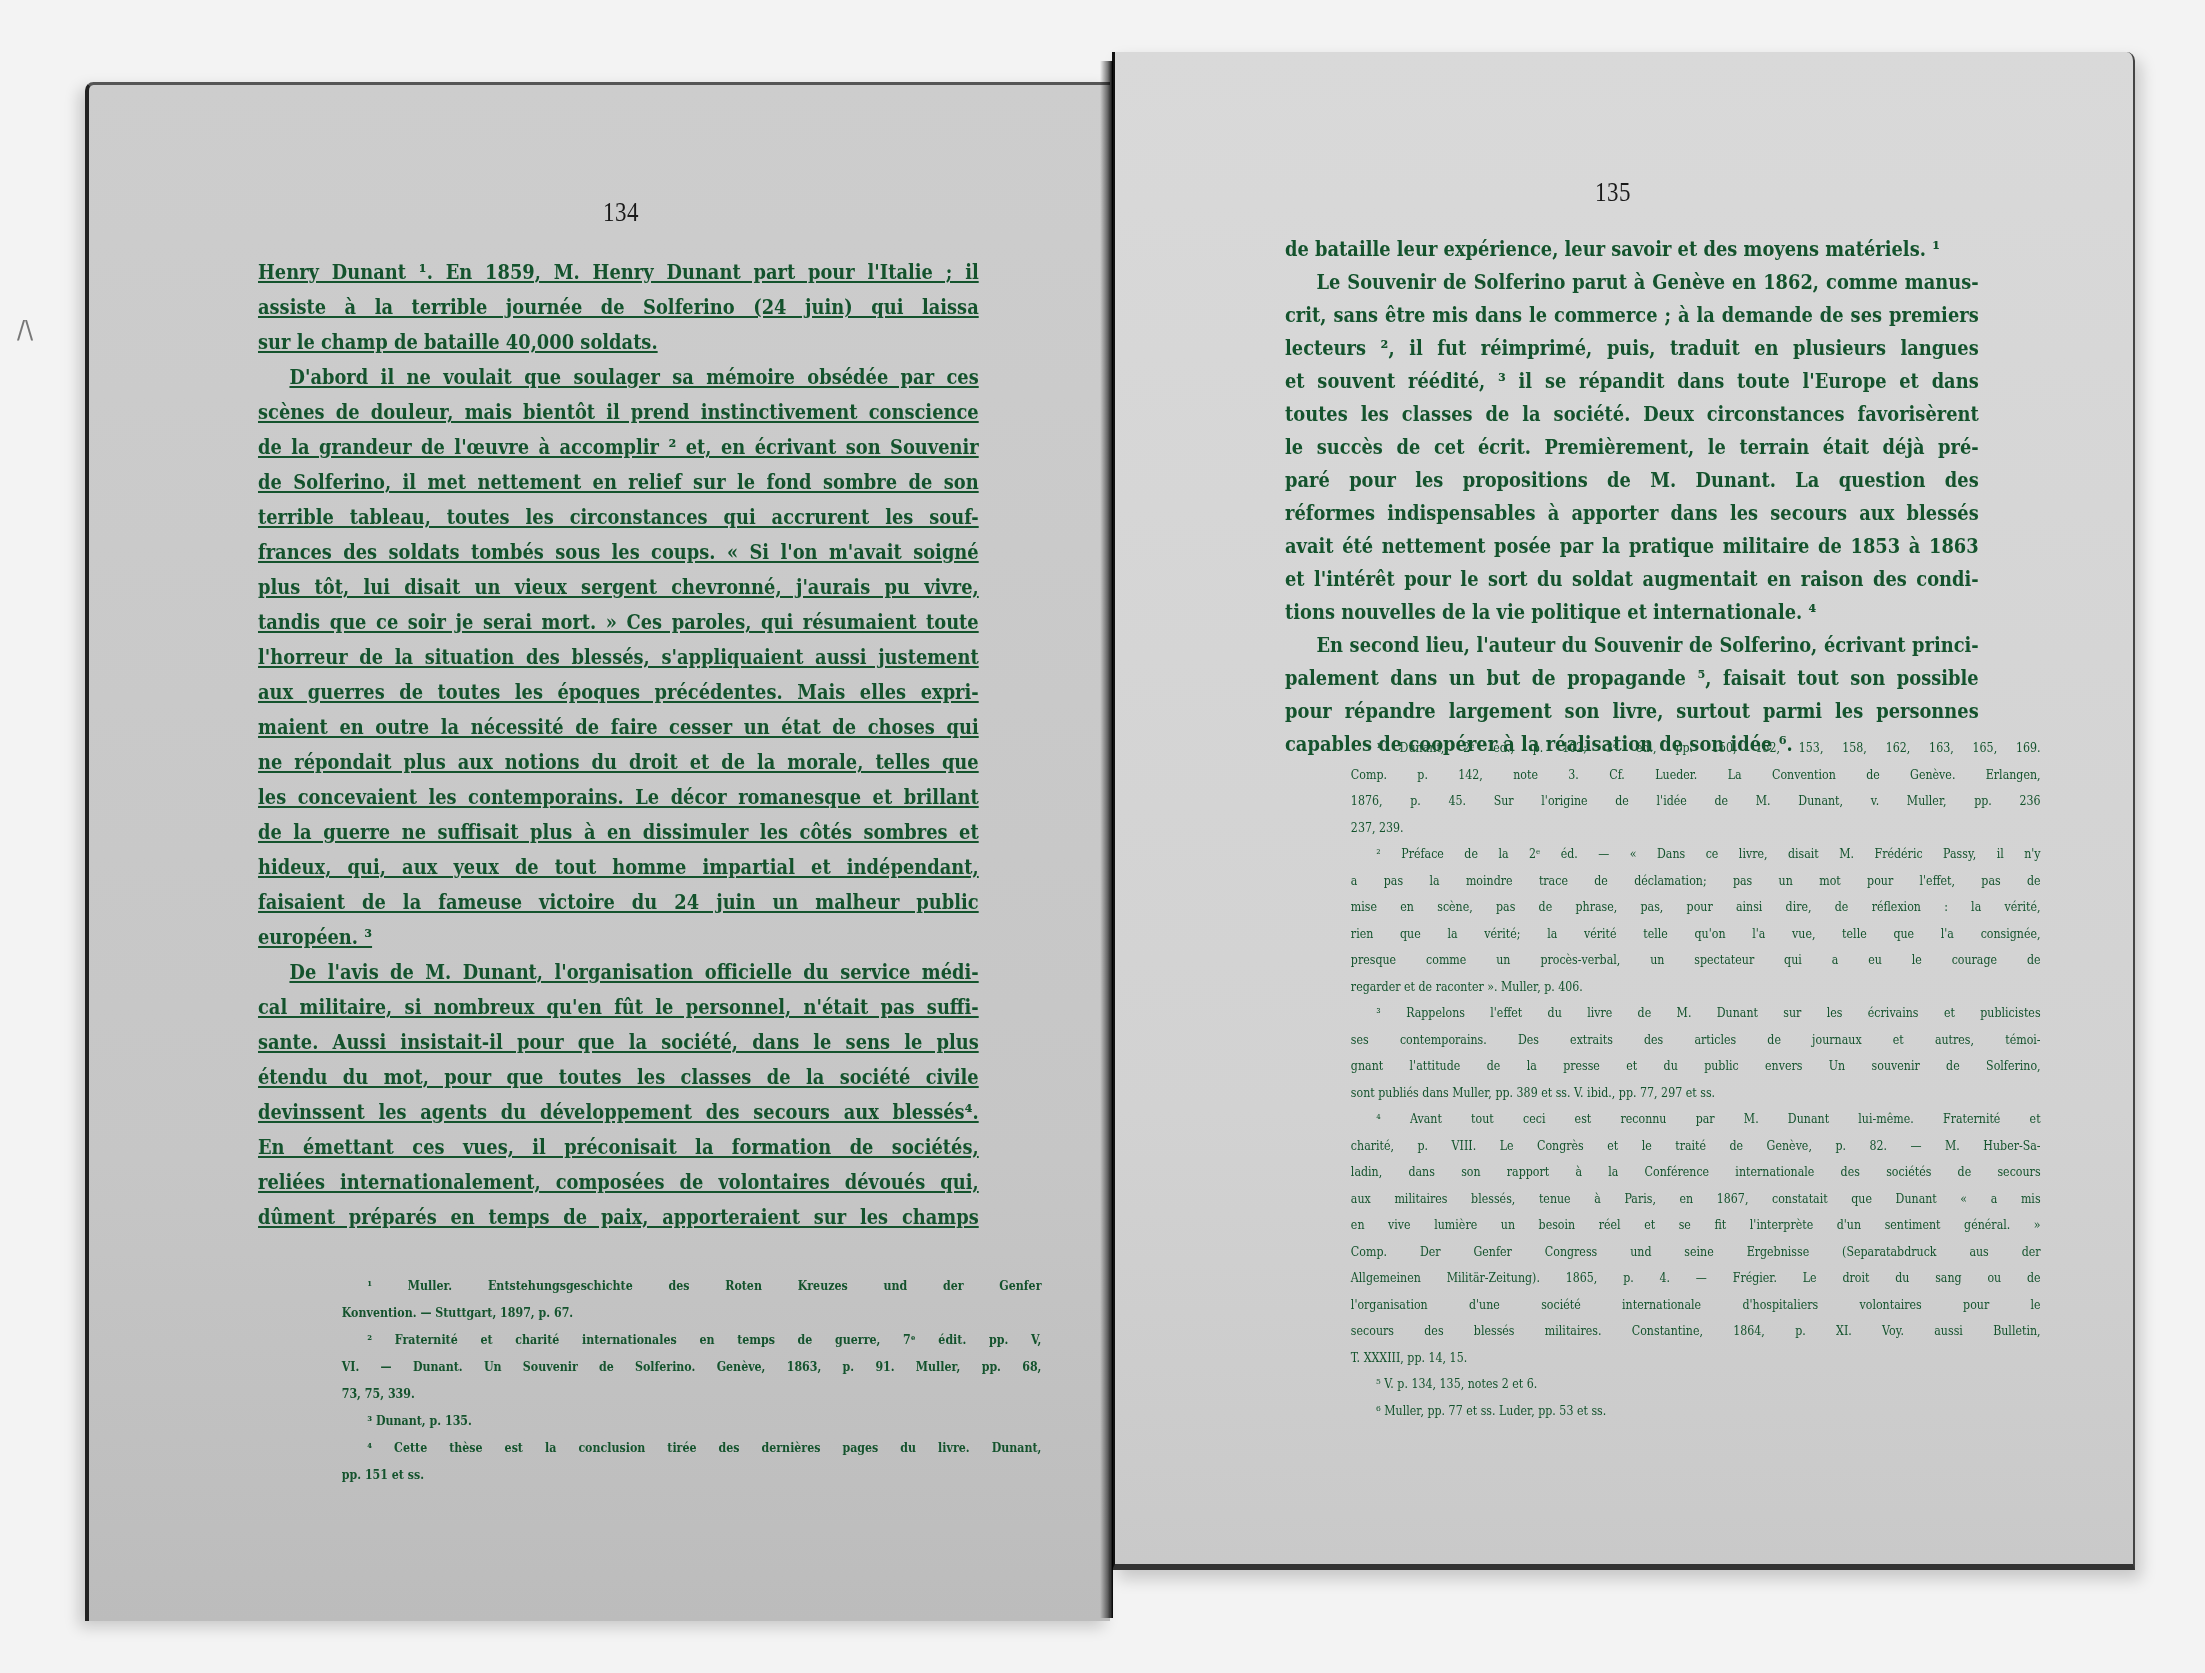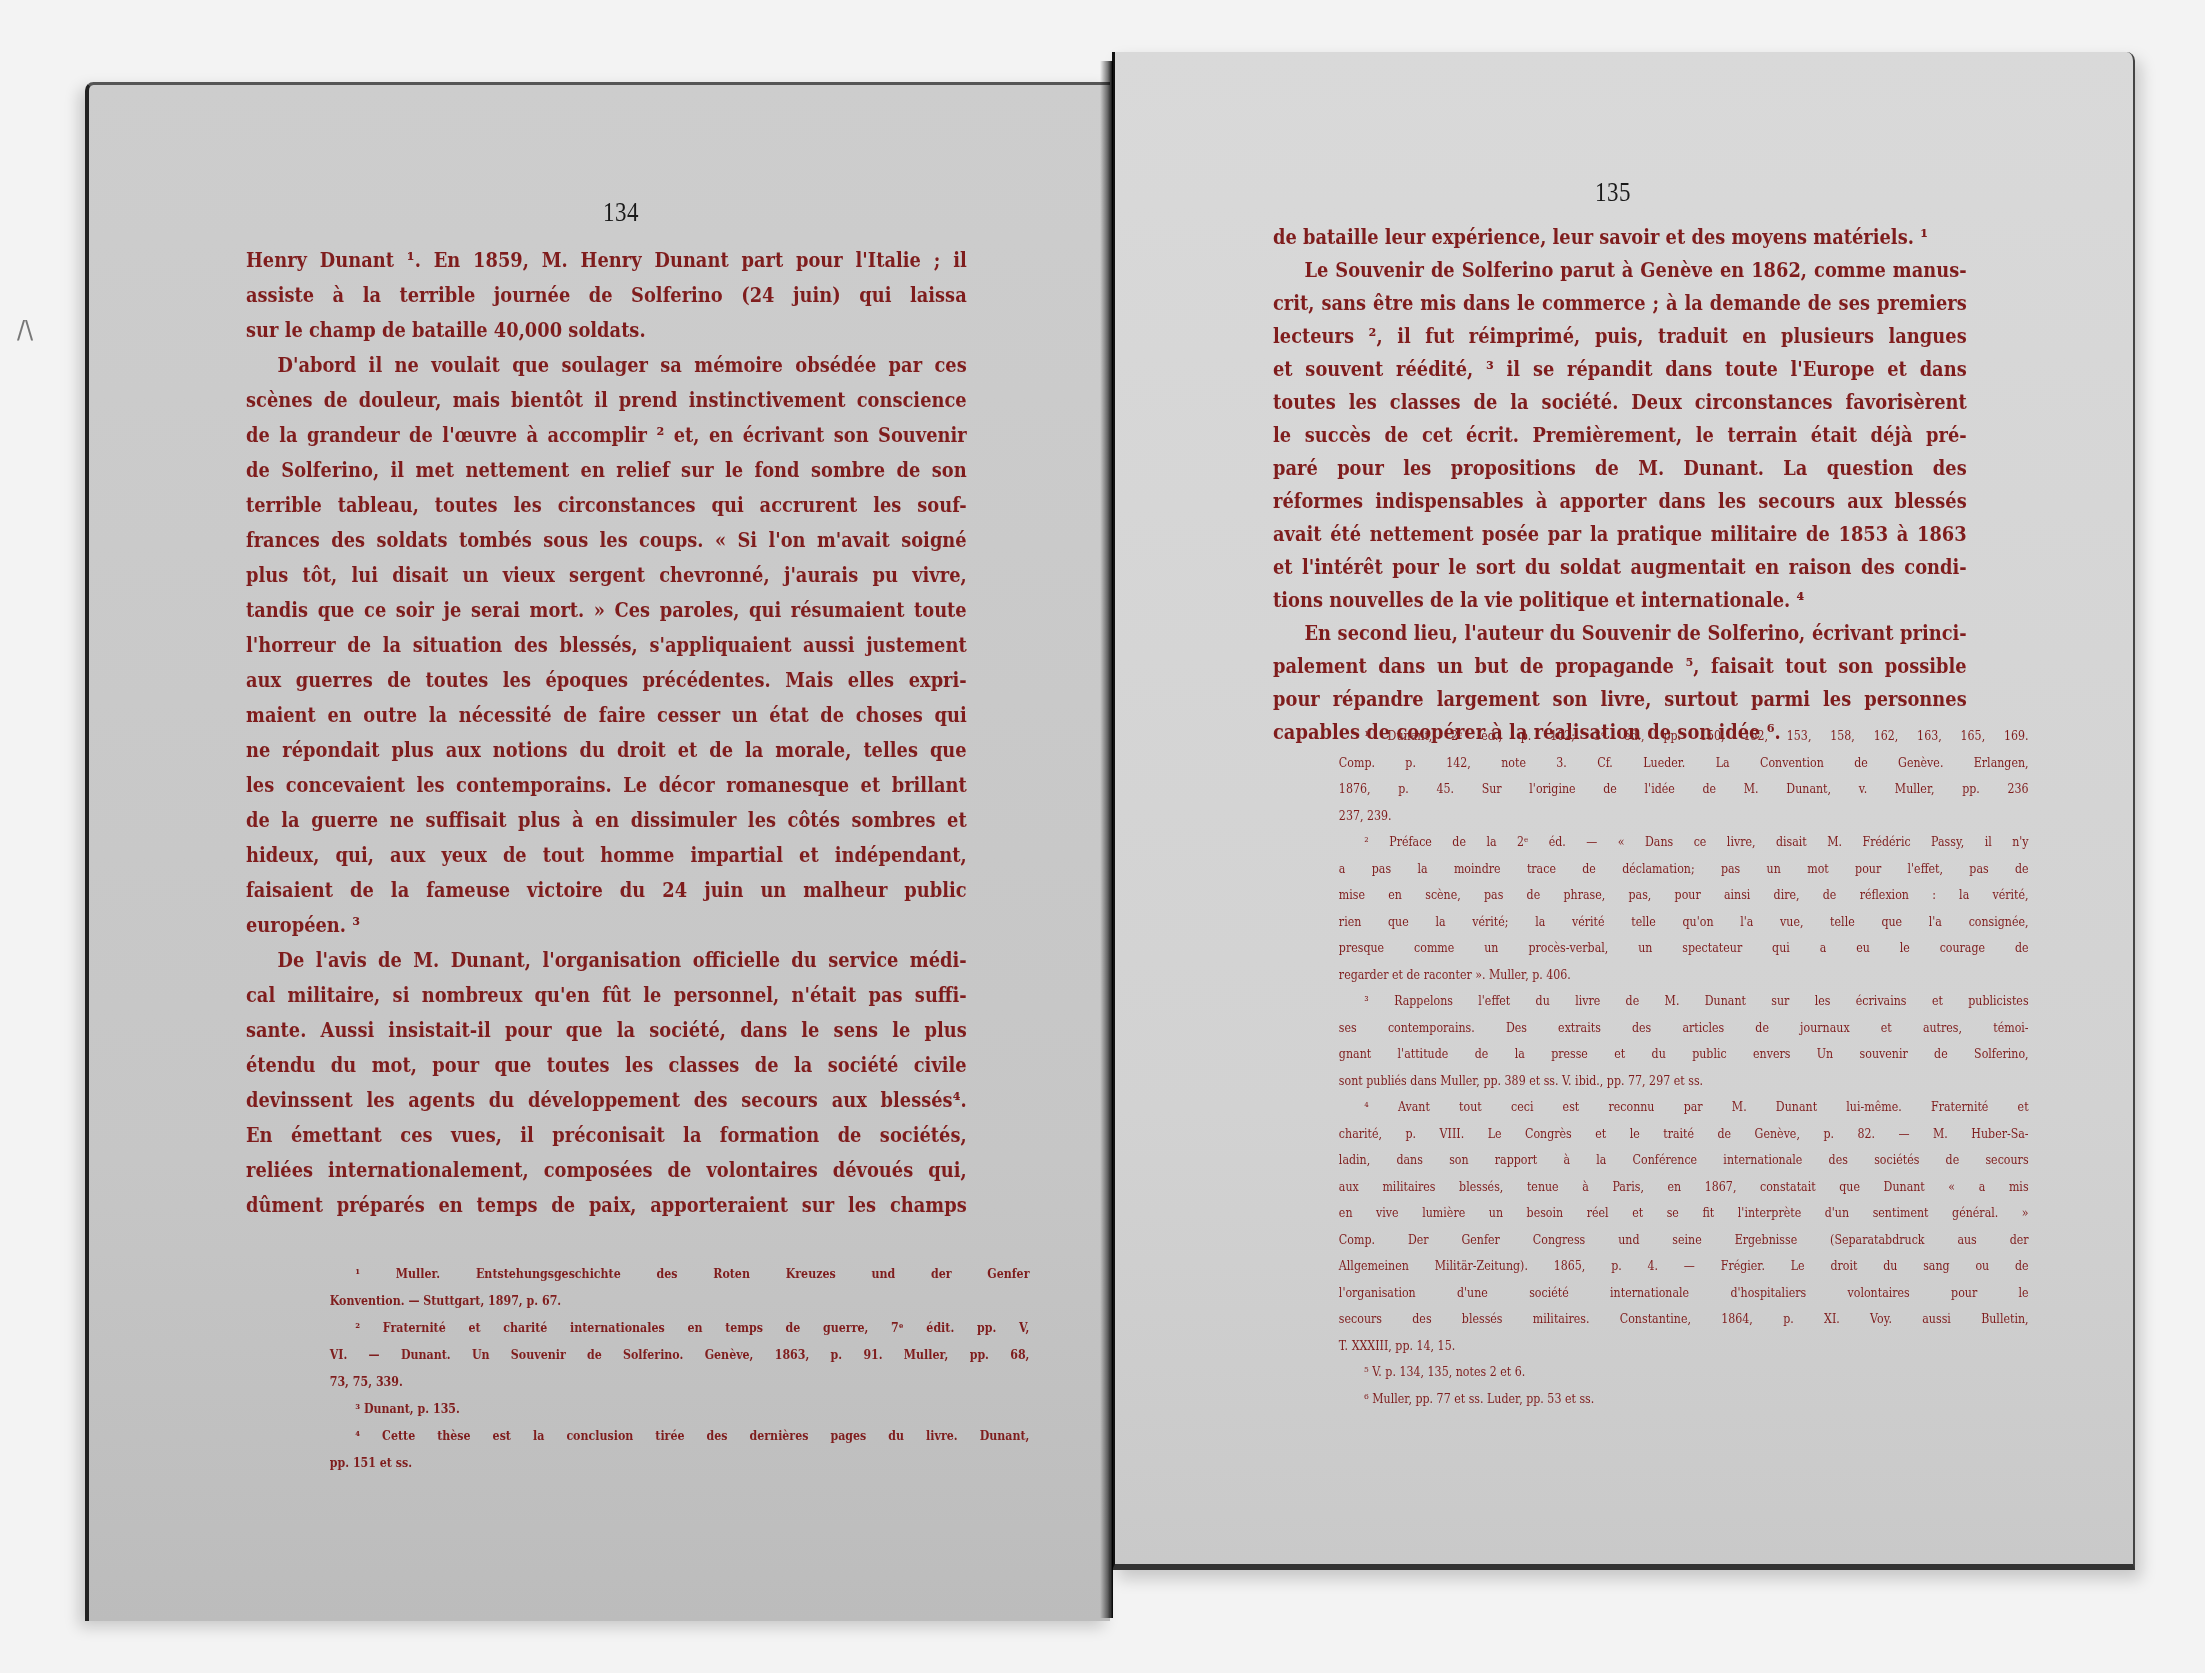--- a/index.html
+++ b/index.html
@@ -37,24 +37,24 @@
   }
   .stray-mark {
     position:absolute; left:17px; top:316px; font-size:24px; color:#777;
     font-family:"DejaVu Sans", sans-serif;
   }
   .folio {
     position:absolute; font-size:28px; letter-spacing:0.6px; color:#1a1a1a;
     font-family:"Liberation Serif", serif; transform:scaleX(0.82);
   }
   .text-block {
-    position:absolute; margin:0; padding:0;
+    position:absolute; margin:12px; padding:0;
     font-family:"DejaVu Serif", serif;
     font-weight:bold;
-    color:#7f1d1d;
+    color:#14532d;
   }
   .body-text { font-size:21px; line-height:35px; }
   .body-text .line {
     display:block; white-space:nowrap; text-align:justify; text-align-last:justify;
     transform-origin:left center;
   }
   .body-text .line.last { text-align-last:left; }
   .body-text .line.indent { padding-left:37px; }
   .foot-text { font-size:13px; line-height:27px; font-weight:normal; }
   .foot-text .line {
@@ -69,21 +69,21 @@
 </style>
 </head>
 <body>
 
 <div class="scan">
   <div class="stray-mark">/\</div>
 
   <div class="page page-left"></div>
   <div class="folio" style="left:599px; top:196px;">134</div>
 
-  <div class="text-block body-text left-body" style="left:246px; top:242px; width:721px;">
+  <div class="text-block body-text left-body" style="left:246px; top:242px; width:721px;text-decoration:underline;">
     <span class="line">Henry Dunant ¹. En 1859, M. Henry Dunant part pour l'Italie ; il</span>
     <span class="line">assiste à la terrible journée de Solferino (24 juin) qui laissa</span>
     <span class="line last">sur le champ de bataille 40,000 soldats.</span>
     <span class="line indent">D'abord il ne voulait que soulager sa mémoire obsédée par ces</span>
     <span class="line">scènes de douleur, mais bientôt il prend instinctivement conscience</span>
     <span class="line">de la grandeur de l'œuvre à accomplir ² et, en écrivant son Souvenir</span>
     <span class="line">de Solferino, il met nettement en relief sur le fond sombre de son</span>
     <span class="line">terrible tableau, toutes les circonstances qui accrurent les souf-</span>
     <span class="line">frances des soldats tombés sous les coups. « Si l'on m'avait soigné</span>
     <span class="line">plus tôt, lui disait un vieux sergent chevronné, j'aurais pu vivre,</span>

